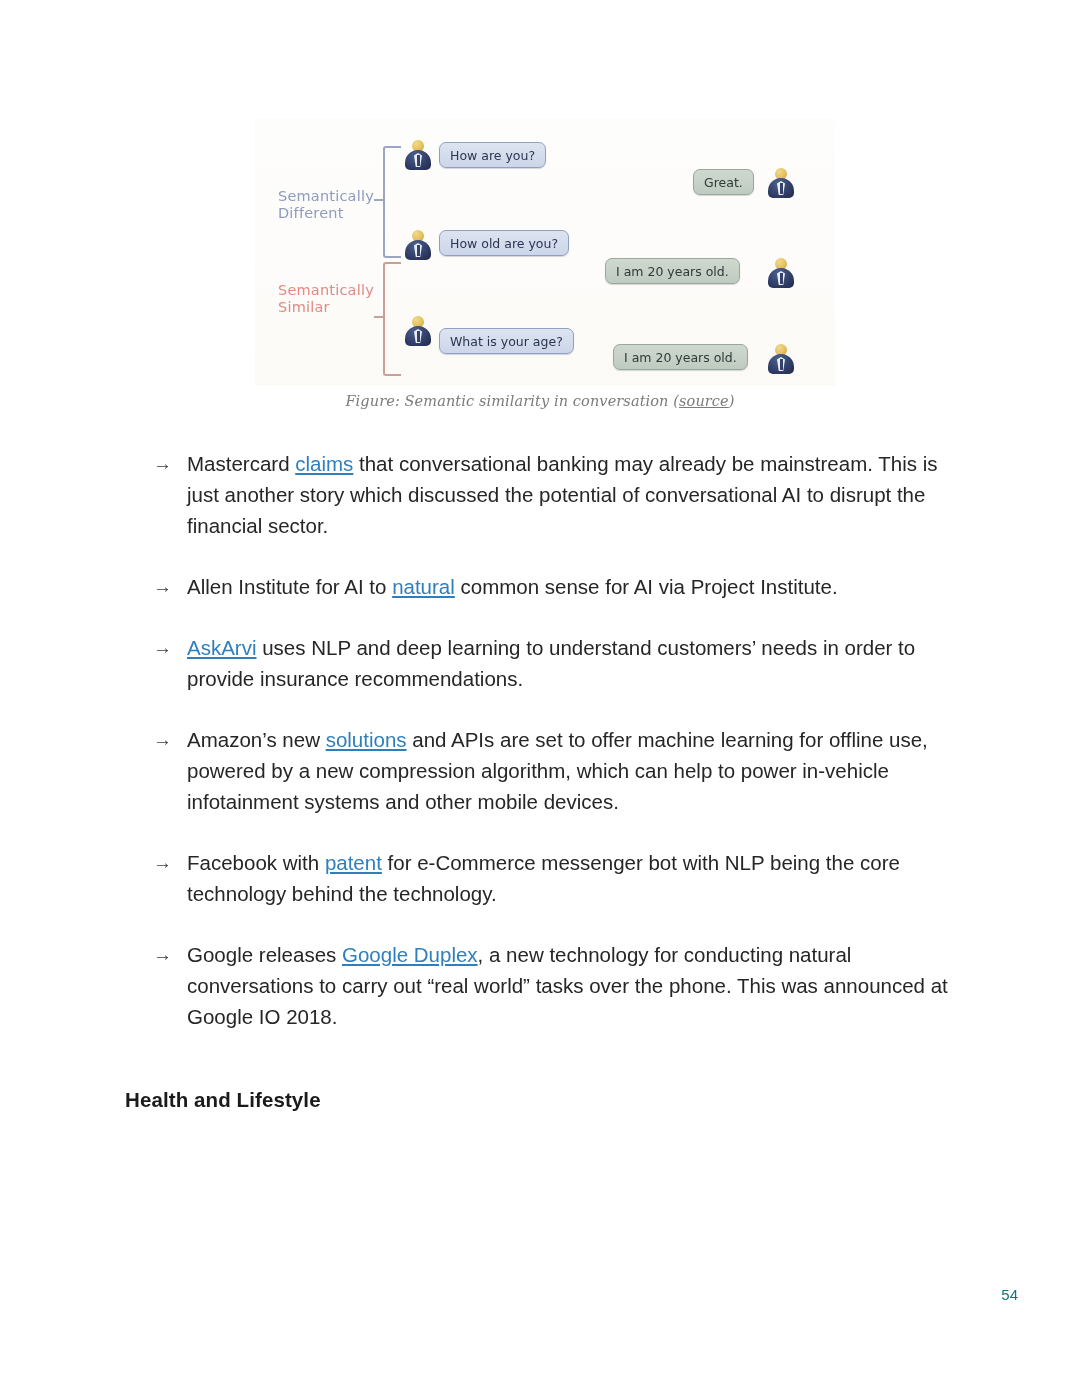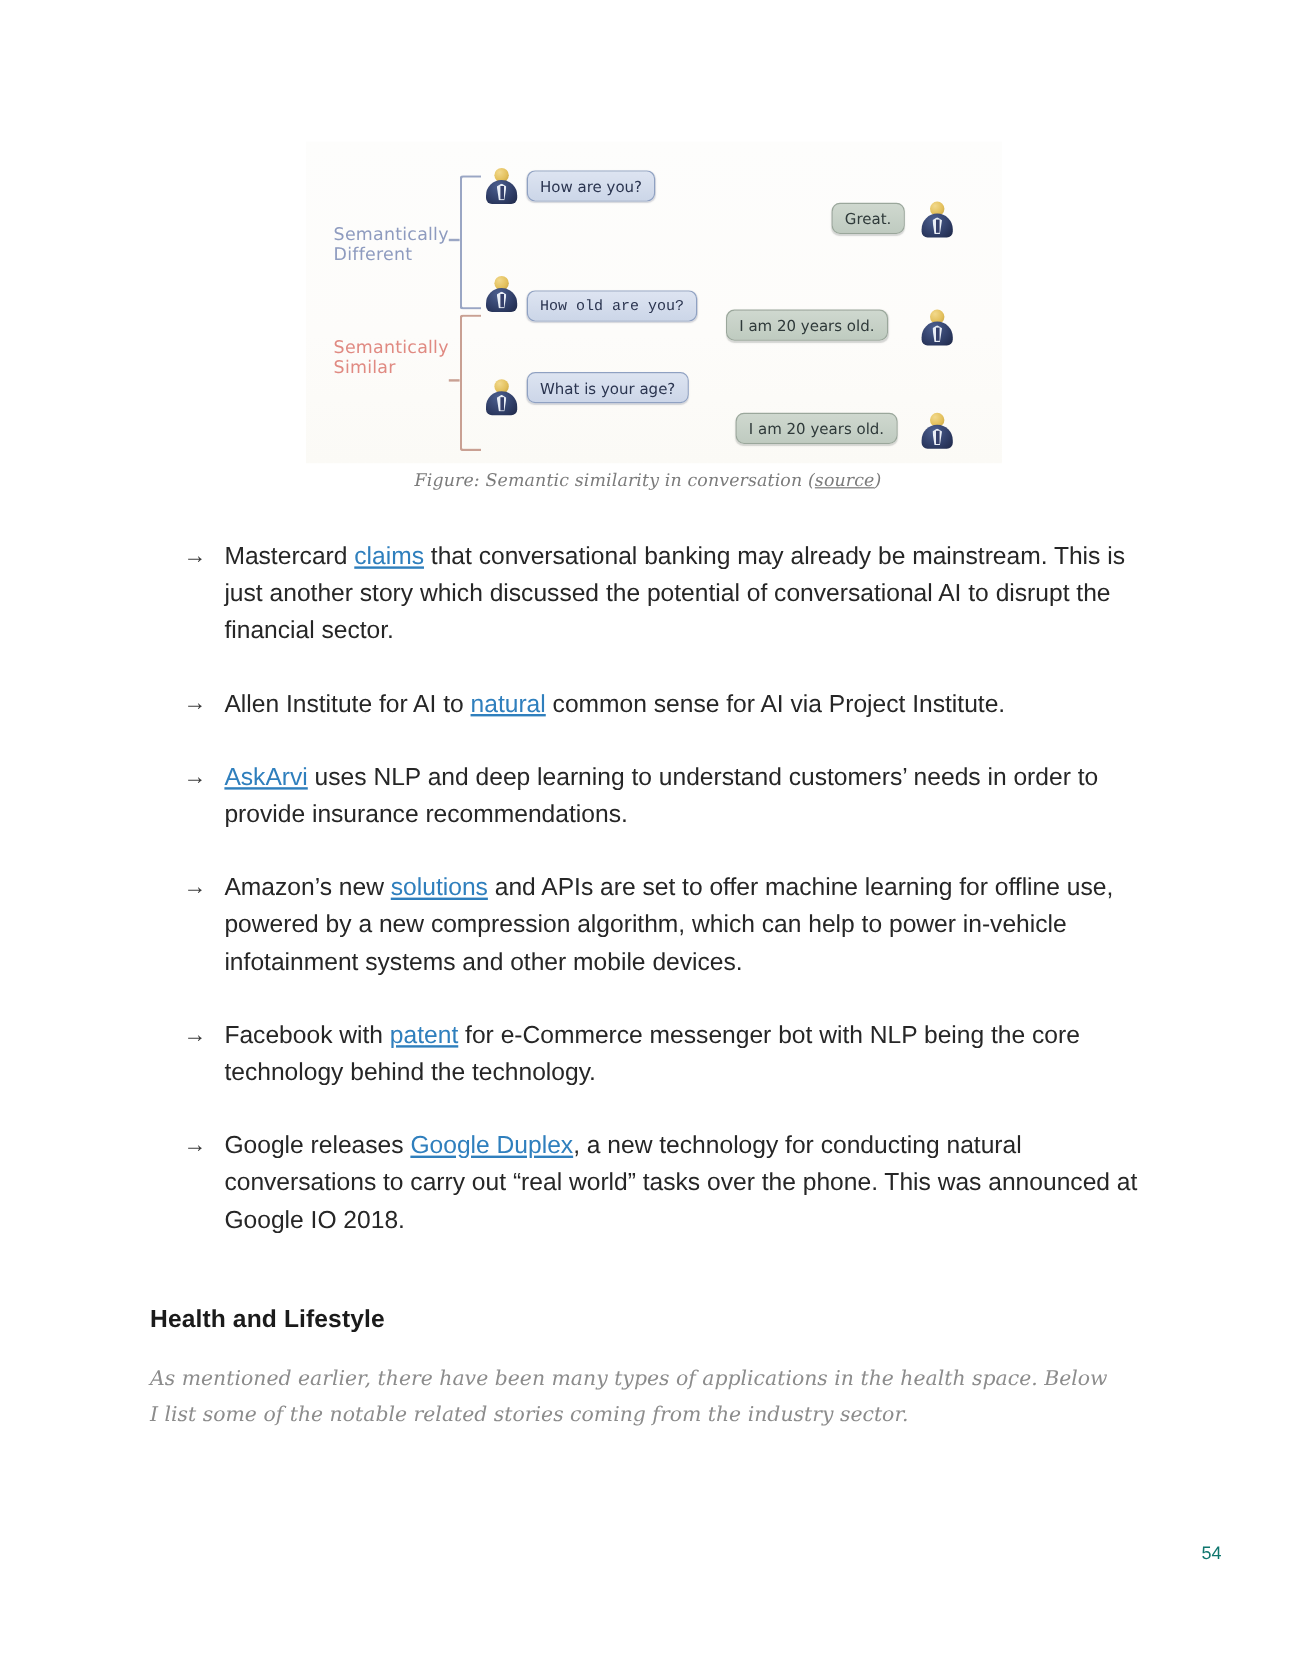--- a/index.html
+++ b/index.html
@@ -287,22 +287,22 @@
         <div class="tie"></div>
       </div>
       <div class="avatar" style="left:513px; top:226px;">
         <div class="head"></div>
         <div class="body"></div>
         <div class="shirt"></div>
         <div class="tie"></div>
       </div>
 
       <div class="bubble blue" style="left:184px; top:24px;">How are you?</div>
-      <div class="bubble blue" style="left:184px; top:124px;font-family:Liberation Mono, monospace;">How old are you?</div>
-      <div class="bubble blue" style="left:184px; top:192px;">What is your age?</div>
+      <div class="bubble blue" style="left:184px; top:112px;">How old are you?</div>
+      <div class="bubble blue" style="left:184px; top:210px;">What is your age?</div>
 
       <div class="bubble green" style="left:438px; top:51px;">Great.</div>
       <div class="bubble green" style="left:350px; top:140px;">I am 20 years old.</div>
       <div class="bubble green" style="left:358px; top:226px;">I am 20 years old.</div>
 
     </div>
 
     <div class="caption"><span>Figure: Semantic similarity in conversation (</span><a href="#">source</a><span>)</span></div>
   </div>
 
@@ -310,17 +310,16 @@
     <ul class="bullets">
         <li><span class="arrow">→</span><span>Mastercard </span><a class="lnk" href="#">claims</a><span> that conversational banking may already be mainstream. This is just another story which discussed the potential of conversational AI to disrupt the financial sector.</span></li>
         <li><span class="arrow">→</span><span>Allen Institute for AI to </span><a class="lnk" href="#">natural</a><span> common sense for AI via Project Institute.</span></li>
         <li><span class="arrow">→</span><a class="lnk" href="#">AskArvi</a><span> uses NLP and deep learning to understand customers’ needs in order to provide insurance recommendations.</span></li>
         <li><span class="arrow">→</span><span>Amazon’s new </span><a class="lnk" href="#">solutions</a><span> and APIs are set to offer machine learning for offline use, powered by a new compression algorithm, which can help to power in-vehicle infotainment systems and other mobile devices.</span></li>
         <li><span class="arrow">→</span><span>Facebook with </span><a class="lnk" href="#">patent</a><span> for e-Commerce messenger bot with NLP being the core technology behind the technology.</span></li>
         <li><span class="arrow">→</span><span>Google releases </span><a class="lnk" href="#">Google Duplex</a><span>, a new technology for conducting natural conversations to carry out “real world” tasks over the phone. This was announced at Google IO 2018.</span></li>
       </ul>
 
     <h2 class="section-heading">Health and Lifestyle</h2>
-    <p class="section-intro">As mentioned earlier, there have been many types of applications in the health space. Below I list some of the notable related stories coming from the industry sector.</p>
   </div>
 
   <div class="page-number">54</div>
 </div>
 
 </body></html>

